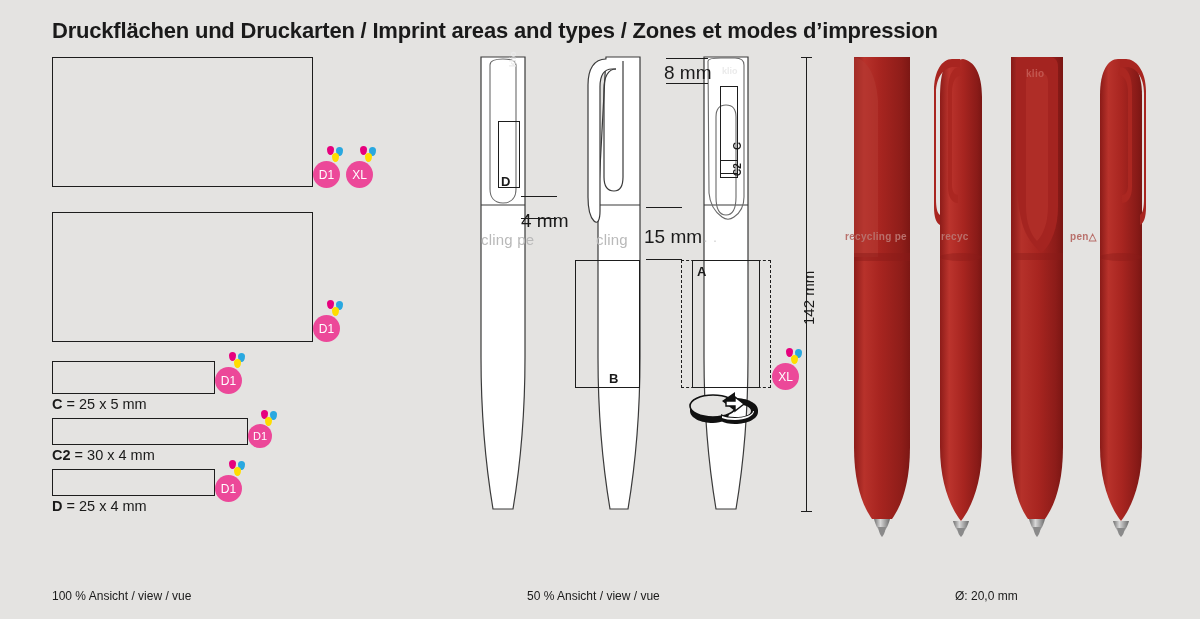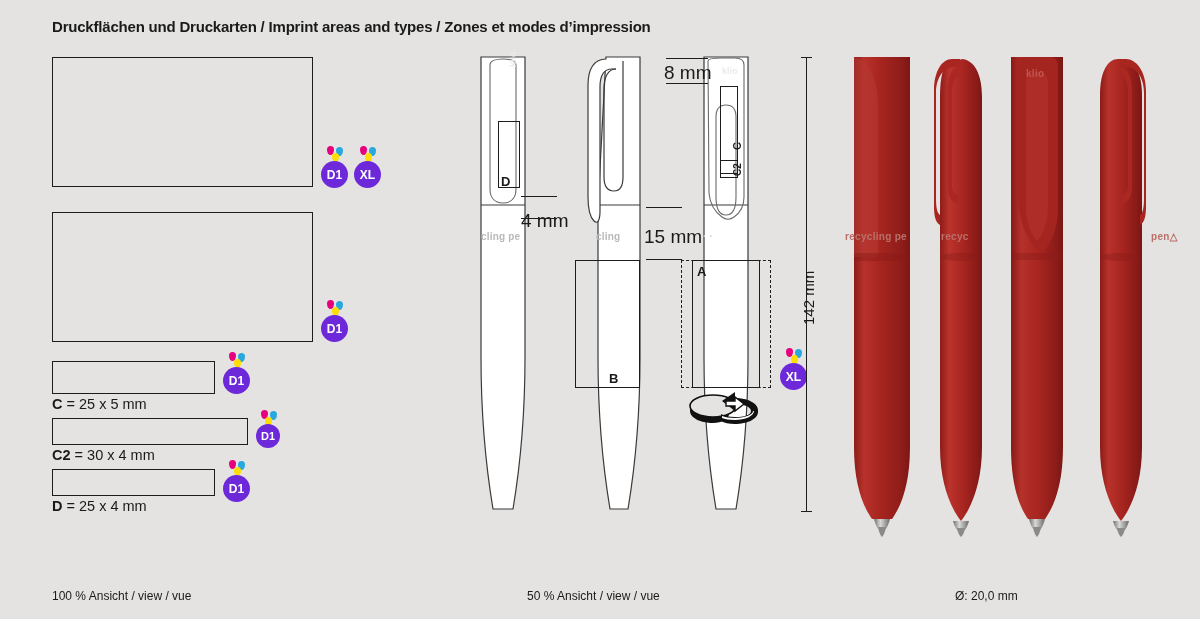--- a/index.html
+++ b/index.html
@@ -9,47 +9,47 @@
     font-family:"Liberation Sans", sans-serif;
     color:#1a1a1a;
     overflow:hidden;
     position:relative;
   }
   .sheet{position:absolute;inset:0;}
 
   
   .title{
     position:absolute;left:52px;top:18px;
-    font-size:15px;font-weight:bold;letter-spacing:-0.2px;
+    font-size:22px;font-weight:bold;letter-spacing:-0.2px;
     white-space:nowrap;
   }
 
   
   .area-box{
     position:absolute;
     border:1.6px solid #1d1d1d;
     background:#e4e3e1;
     box-sizing:border-box;
   }
   .area-label{
     position:absolute;
     font-size:14.5px;
     white-space:nowrap;
   }
   .area-label b{font-weight:bold;}
 
   
   .badge{position:absolute;}
   .badge .circle{
-    position:absolute;left:8px;bottom:0;
+    position:absolute;left:0;bottom:0;
     border-radius:50%;
-    background:#6d28d9;
+    background:#ec4899;
     color:#ffffff;
     display:flex;align-items:center;justify-content:center;
-    font-weight:bold;
+    font-weight:normal;
     box-sizing:border-box;
   }
   .badge .drops{position:absolute;left:50%;top:0;transform:translateX(-46%);}
   .drop{
     position:absolute;
     width:7px;height:9px;
     border-radius:50% 50% 50% 50%/60% 60% 40% 40%;
     transform:rotate(180deg);
   }
   .drop.m{background:#e6007e;left:0px;  top:0px;}
@@ -77,22 +77,22 @@
   .zone-tag{
     position:absolute;
     font-size:13px;font-weight:bold;
     line-height:1;
   }
   .zone-tag.rot{transform:rotate(-90deg);transform-origin:left top;}
   .zone.dashed{border:1.6px dashed #1d1d1d;}
 
   .bodytext{
     position:absolute;
-    font-size:10px;color:#b9b9b9;
-    white-space:nowrap;letter-spacing:.2px;font-weight:bold;
+    font-size:15px;color:#b9b9b9;
+    white-space:nowrap;letter-spacing:.2px;
   }
   .cliptext{
     position:absolute;
     font-size:9px;color:#ebebeb;
     white-space:nowrap;font-weight:bold;
   }
 
   
   .vdim-line{position:absolute;width:1.4px;background:#1d1d1d;}
   .vdim-cap{position:absolute;height:1.4px;width:11px;background:#1d1d1d;}
@@ -387,21 +387,21 @@
                C42,450 52,425 52,390 L52,38 C52,16 44,4 34,2 Z" fill="url(#rg4)"></path>
       <path d="M36,2 C46,2 56,14 56,34 L56,150 C56,160 54,166 50,168 L50,158
                C53,156 54,150 54,142 L54,36 C54,20 46,10 36,10 L30,10 L30,2 Z" fill="#a82520"></path>
       <path d="M30,10 C38,10 42,20 42,34 L42,130 C42,140 38,146 32,146 L32,138
                C36,138 38,134 38,128 L38,36 C38,24 34,18 28,18 Z" fill="#ab2721"></path>
       <ellipse cx="31" cy="200" rx="21" ry="4" fill="#8a1b18" opacity="0.4"></ellipse>
       <path d="M23,464 L39,464 C37,471 34,475 31,477 C28,475 25,471 23,464 Z" fill="url(#tip4)"></path>
       <path d="M27,471 L35,471 C34,477 32,479 31,480 C30,479 28,477 27,471 Z" fill="#8a8a8a"></path>
     </svg>
   </div>
-  <div class="photo-text" style="left:1151px;top:231px;">
+  <div class="photo-text" style="left:1070px;top:231px;">
     <span>pen</span><span>△</span>
   </div>
 
   <div class="foot" style="left:52px;">100 % Ansicht / view / vue</div>
   <div class="foot" style="left:527px;">50 % Ansicht / view / vue</div>
   <div class="foot" style="left:955px;">Ø: 20,0 mm</div>
 
 </div>
 
 </body></html>

